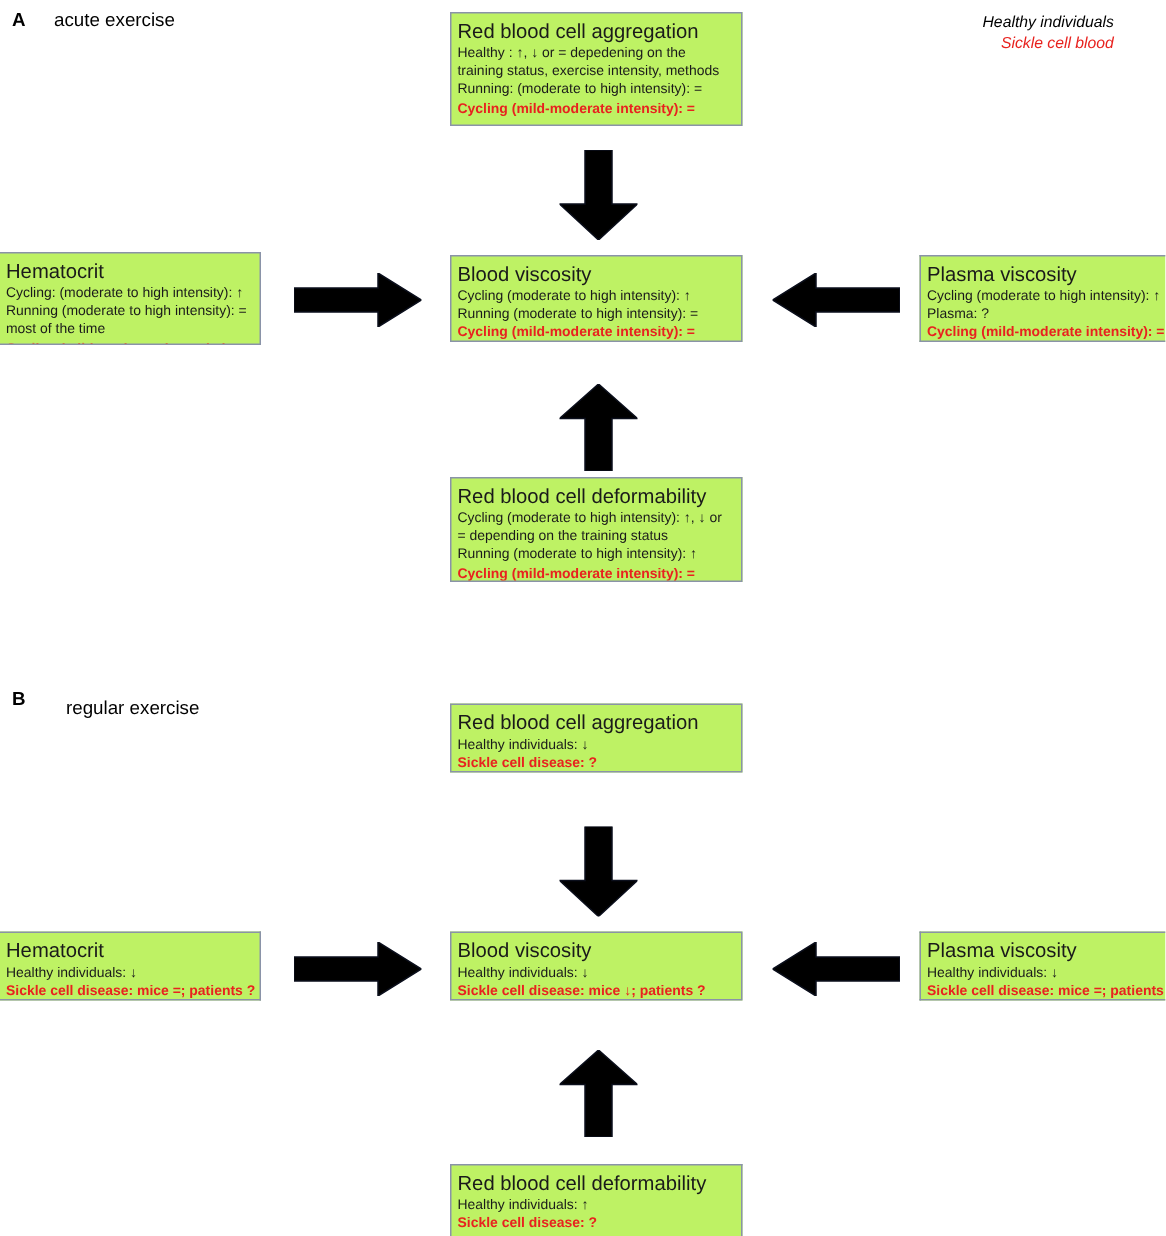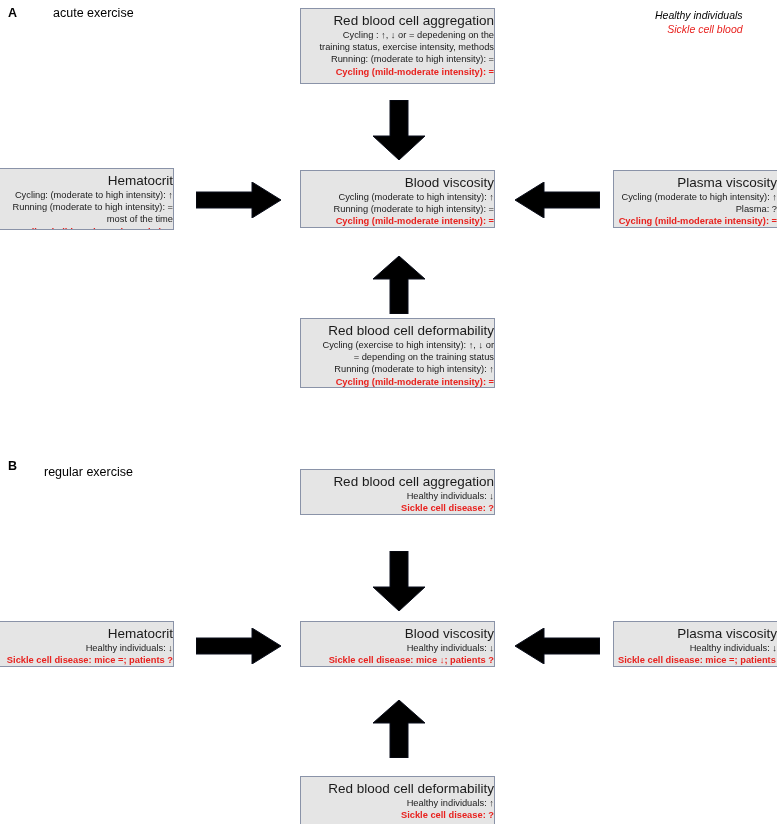--- a/index.html
+++ b/index.html
@@ -31,24 +31,24 @@
     text-align: right;
     font-style: italic;
     font-size: 10.5px;
     line-height: 14px;
   }
   .legend .healthy { color: #000000; }
   .legend .sickle { color: #e8221f; }
 
   .box {
     position: absolute;
-    background: #e5e5e5;
+    background: #bef264;
     border: 1.5px solid #8a93a8;
     box-sizing: border-box;
-    text-align: right;
+    text-align: left;
     padding: 3px 0 4px 4px;
     overflow: hidden;
   }
   .box .title {
     font-size: 13.5px;
     line-height: 17px;
     color: #1a1a1a;
     white-space: nowrap;
   }
   .box .line {
@@ -68,30 +68,30 @@
 
   .arrow {
     position: absolute;
   }
   .arrow svg { display: block; }
 </style>
 </head>
 <body>
 
 <div class="panel-label" style="left:8px; top:6px;">A</div>
-<div class="panel-title" style="left:53px; top:6px;">acute exercise</div>
+<div class="panel-title" style="left:36px; top:6px;">acute exercise</div>
 
 <div class="legend" style="left:655px; top:8px;">
   <div class="healthy">Healthy individuals</div>
   <div class="sickle">Sickle cell blood</div>
 </div>
 
 <div class="box" style="left:300px; top:8px; width:195px; height:76px;">
   <div class="title">Red blood cell aggregation</div>
-  <div class="line">Cycling : ↑, ↓ or = depedening on the</div>
+  <div class="line">Healthy : ↑, ↓ or = depedening on the</div>
   <div class="line">training status, exercise intensity, methods</div>
   <div class="line">Running: (moderate to high intensity): =</div>
   <div class="line red">Cycling (mild-moderate intensity): =</div>
 </div>
 
 <div class="arrow" style="left:373px; top:100px;">
   <svg width="52" height="60" viewBox="0 0 52 60">
     <polygon points="17,0 35,0 35,36 52,36 26,60 0,36 17,36" fill="#000000" stroke="#0b0f1c" stroke-width="1"></polygon>
   </svg>
 </div>
@@ -131,21 +131,21 @@
 </div>
 
 <div class="arrow" style="left:373px; top:256px;">
   <svg width="52" height="58" viewBox="0 0 52 58">
     <polygon points="26,0 52,23 35,23 35,58 17,58 17,23 0,23" fill="#000000" stroke="#0b0f1c" stroke-width="1"></polygon>
   </svg>
 </div>
 
 <div class="box" style="left:300px; top:318px; width:195px; height:70px;">
   <div class="title">Red blood cell deformability</div>
-  <div class="line">Cycling (exercise to high intensity): ↑, ↓ or</div>
+  <div class="line">Cycling (moderate to high intensity): ↑, ↓ or</div>
   <div class="line">= depending on the training status</div>
   <div class="line">Running (moderate to high intensity): ↑</div>
   <div class="line red">Cycling (mild-moderate intensity): =</div>
 </div>
 
 <div class="panel-label" style="left:8px; top:459px;">B</div>
 <div class="panel-title" style="left:44px; top:465px;">regular exercise</div>
 
 <div class="box" style="left:300px; top:469px; width:195px; height:46px;">
   <div class="title">Red blood cell aggregation</div>

